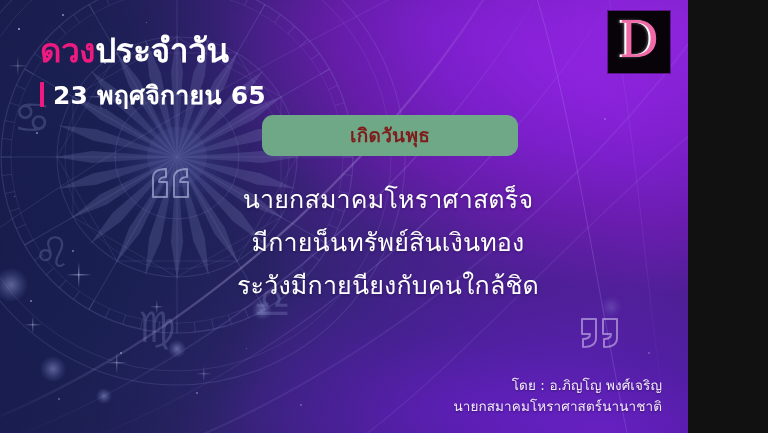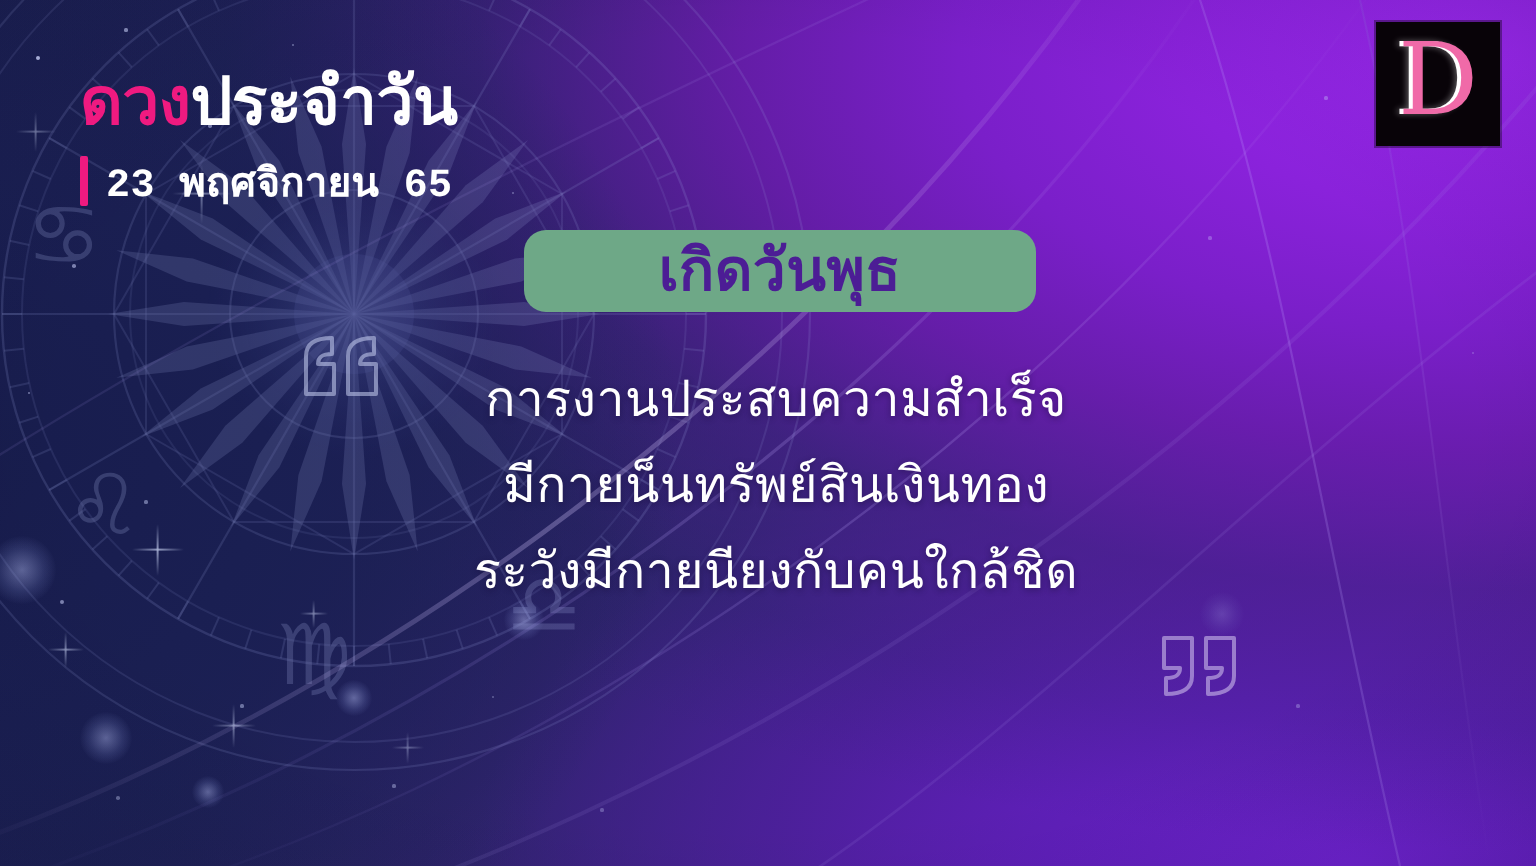--- a/index.html
+++ b/index.html
@@ -1,20 +1,20 @@
 <!DOCTYPE html>
 <html><head>
 <meta charset="utf-8">
 <style>
   html,body{margin:0;padding:0;background:#111;}
   *{box-sizing:border-box;}
 
   #card{
     position:relative;
-    width:768px;height:433px;
+    width:688px;height:433px;
     overflow:hidden;
     font-family:"DejaVu Sans","Liberation Sans",sans-serif;
     background:#1b1f52;
   }
 
   
   .bg-base{
     position:absolute;inset:0;
     background:
       radial-gradient(ellipse 120% 115% at 96% 6%, #9a28ee 0%, #8a22db 16%, #7a1fc9 28%, rgba(108,28,176,0.88) 40%, rgba(74,32,140,0.55) 54%, rgba(44,36,106,0.18) 68%, rgba(30,34,88,0) 80%),
@@ -63,22 +63,22 @@
   }
   .title .t-pink{color:#ef1a80;}
   .title .t-white{color:#ffffff;}
 
   .dateline{
     display:flex;align-items:center;gap:9px;
     margin-top:6px;
   }
   .datebar{width:4px;height:25px;background:#ef1a80;border-radius:1px;display:block;}
   .datetext{
-    color:#ffffff;font-size:20px;font-weight:700;
-    white-space:nowrap;letter-spacing:0.2px;font-family:Liberation Mono, monospace;
+    color:#ffffff;font-size:25px;font-weight:700;
+    white-space:nowrap;letter-spacing:0.2px;
   }
 
   
   .logo{
     position:absolute;right:18px;top:11px;
     width:62px;height:62px;background:#080308;
     display:flex;align-items:center;justify-content:center;
     box-shadow:0 0 0 1px rgba(0,0,0,0.35);
   }
   .logo-d{
@@ -90,21 +90,21 @@
   }
 
   
   .badge{
     position:absolute;left:262px;top:115px;
     width:256px;height:41px;border-radius:11px;
     background:#6ea887;
     display:flex;align-items:center;justify-content:center;
   }
   .badge-label{
-    color:#4c1d95;font-size:29px;font-weight:700;
+    color:#7f1d1d;font-size:19px;font-weight:700;
     letter-spacing:0.3px;white-space:nowrap;
     transform:translateY(-1px);
   }
 
   
   .lines{
     position:absolute;left:200px;top:186px;width:376px;
     display:flex;flex-direction:column;align-items:center;gap:15px;
   }
   .line{
@@ -376,19 +376,23 @@
   <div class="quote q-close">
     <svg width="42" height="34" viewBox="0 0 42 34" xmlns="http://www.w3.org/2000/svg">
       <g transform="rotate(180 21 17)">
         <path d="M3,31 L3,12 C3,6 7,3 16,3 L16,11 C11,11 9,12.5 9,16 L17,16 L17,31 Z" fill="none" stroke="#d7c9f2" stroke-width="2" stroke-linejoin="round"></path>
         <path d="M24,31 L24,12 C24,6 28,3 37,3 L37,11 C32,11 30,12.5 30,16 L38,16 L38,31 Z" fill="none" stroke="#d7c9f2" stroke-width="2" stroke-linejoin="round"></path>
       </g>
     </svg>
   </div>
 
   <div class="lines">
-    <div class="line">การงานประสบความสำเร็จ</div>
+    <div class="line">นายกสมาคมโหราศาสตร็จ</div>
     <div class="line">มีกายน็นทรัพย์สินเงินทอง</div>
     <div class="line">ระวังมีกายนียงกับคนใกล้ชิด</div>
   </div>
 
+  <div class="credit">
+    <div class="credit-line">โดย : อ.ภิญโญ พงศ์เจริญ</div>
+    <div class="credit-line">นายกสมาคมโหราศาสตร์นานาชาติ</div>
+  </div>
 
 </div>
 
 </body></html>

